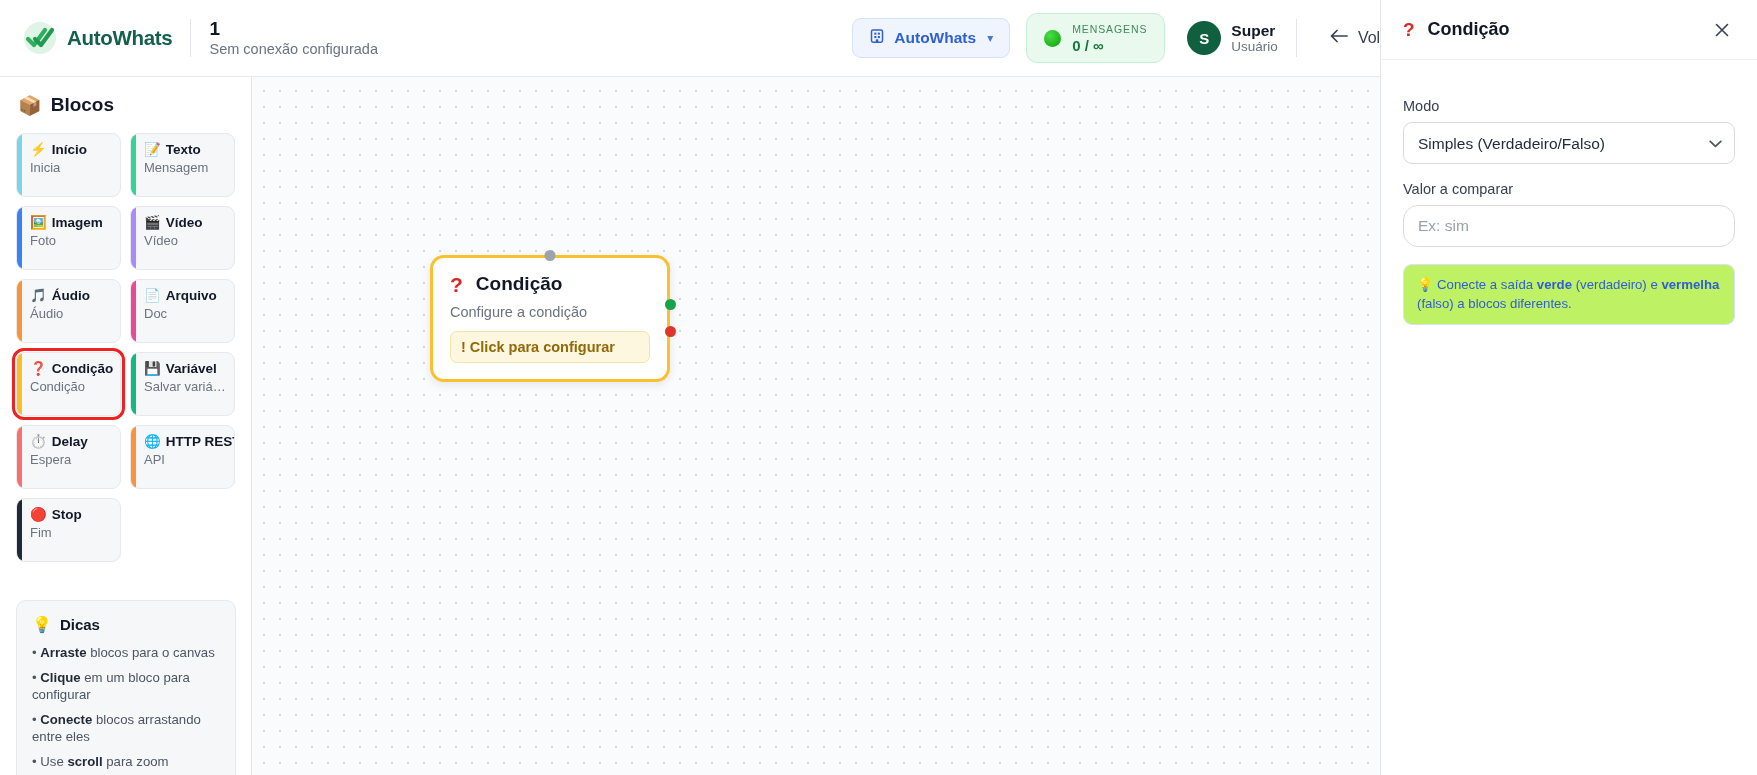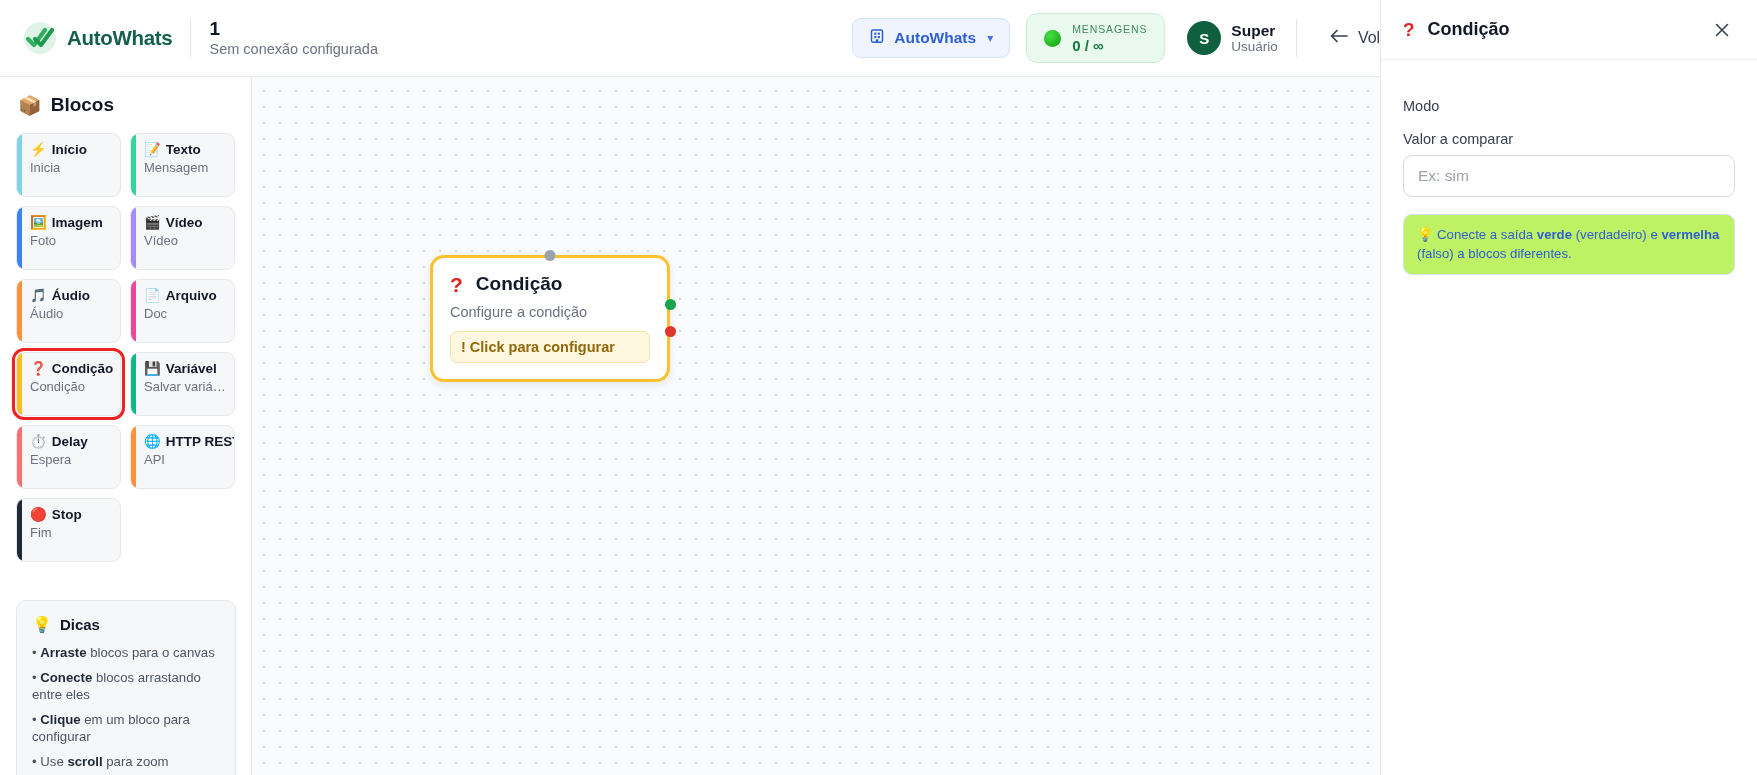--- a/index.html
+++ b/index.html
@@ -174,21 +174,21 @@
   .sel {
     width: 100%; height: 42px; border: 1px solid #d7dbe0; border-radius: 9px;
     background: #fff; padding: 0 34px 0 14px; font-size: 15.5px; color: #1f2937;
     font-family: inherit; appearance: none; cursor: pointer;
   }
   .sel-chev {
     position: absolute; right: 13px; top: 50%; transform: translateY(-50%);
     pointer-events: none; color: #4b5563;
   }
   .txt {
-    width: 100%; height: 42px; border: 1px solid #d7dbe0; border-radius: 9px;
+    width: 100%; height: 42px; border: 1px solid #d7dbe0; border-radius: 15px;
     background: #fff; padding: 0 14px; font-size: 15.5px; color: #1f2937;
     font-family: inherit;
   }
   .txt::placeholder { color: #9aa1ab; }
   .hint {
     background: #bef264; border: 1px solid #d4e3fb; border-radius: 9px;
     padding: 11px 13px; font-size: 13.2px; color: #2f5fd0; line-height: 1.42;
     margin-top: 5px;
   }
   .hint b { font-weight: bold; }
@@ -374,22 +374,22 @@
         </div>
       </div>
 
     <div class="tips">
       <div class="tips-head">
         <span>💡</span>
         <span class="tips-title">Dicas</span>
       </div>
       <div id="tips-list">
           <div class="tip-line">• <b>Arraste</b> blocos para o canvas</div>
+          <div class="tip-line">• <b>Clique</b> em um bloco para configurar</div>
           <div class="tip-line">• <b>Conecte</b> blocos arrastando entre eles</div>
-          <div class="tip-line">• <b>Clique</b> em um bloco para configurar</div>
           <div class="tip-line">• Use <b>scroll</b> para zoom</div>
         </div>
     </div>
   </div>
 
   <div class="canvas">
     <div class="node">
       <span class="handle handle-top"></span>
       <span class="handle handle-true"></span>
       <span class="handle handle-false"></span>
@@ -410,20 +410,30 @@
         <svg width="18" height="18" viewBox="0 0 18 18">
           <path d="M3.5 3.5 L14.5 14.5 M14.5 3.5 L3.5 14.5" stroke="#374151" stroke-width="1.6" stroke-linecap="round"></path>
         </svg>
       </button>
     </div>
 
     <div class="panel-body">
 
       <div class="field">
         <label class="field-label">Modo</label>
+        <div class="sel-wrap">
+          <select class="sel">
+            <option id="opt-mode">Simples (Verdadeiro/Falso)</option>
+          </select>
+          <span class="sel-chev">
+            <svg width="13" height="8" viewBox="0 0 13 8">
+              <path d="M1.2 1.4 L6.5 6.4 L11.8 1.4" fill="none" stroke="#4b5563" stroke-width="1.7" stroke-linecap="round" stroke-linejoin="round"></path>
+            </svg>
+          </span>
+        </div>
       </div>
 
 
       <div class="field">
         <label class="field-label">Valor a comparar</label>
         <input class="txt" type="text" placeholder="Ex: sim" style="">
       </div>
 
       <div class="hint">
         <span>💡</span><span> Conecte a saída </span><b>verde</b><span> (verdadeiro) e </span><b>vermelha</b><span> (falso) a blocos diferentes.</span>

